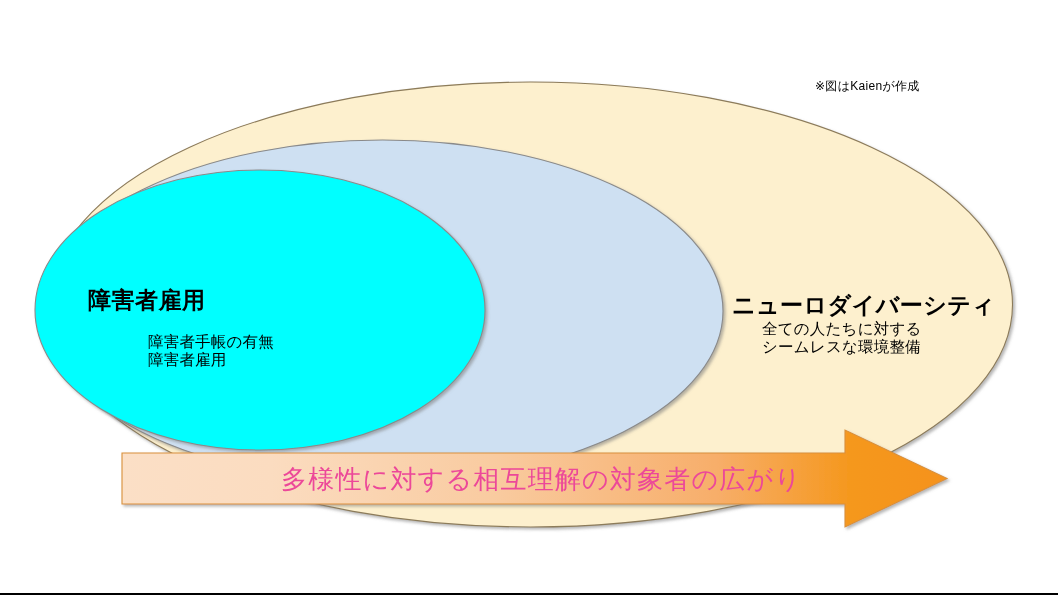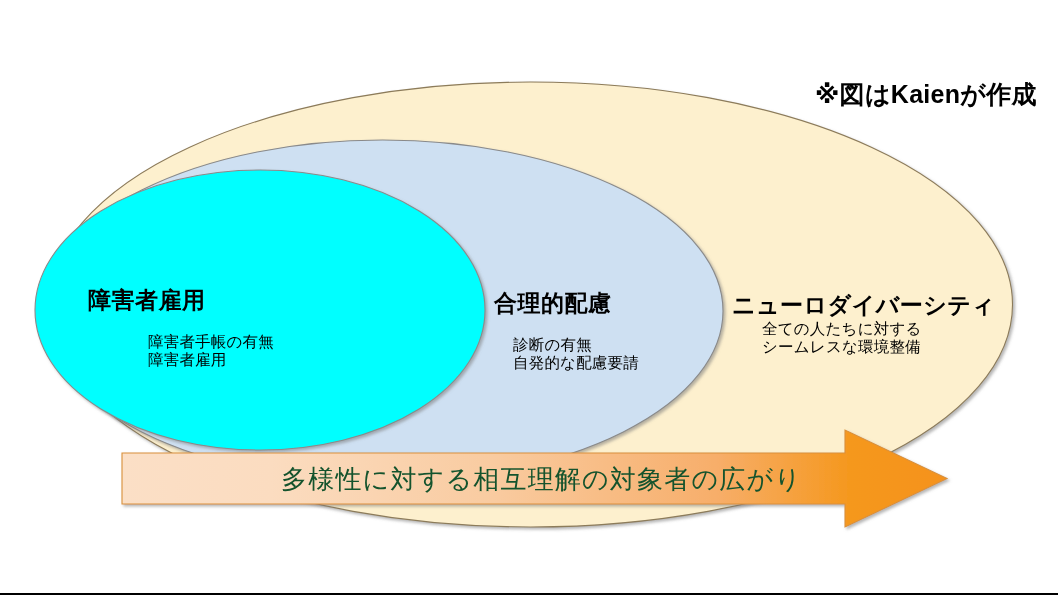--- a/index.html
+++ b/index.html
@@ -39,29 +39,29 @@
     font-size: 23px;
     font-weight: bold;
     letter-spacing: 0.5px;
   }
   .ellipse-sub {
     font-size: 15.5px;
     font-weight: normal;
     letter-spacing: 0.2px;
   }
   .note-text {
-    font-size: 25px;
-    font-weight: bold;
+    font-size: 12px;
+    font-weight: normal;
     letter-spacing: 0.3px;
   }
   .arrow-text {
     font-size: 26px;
     font-weight: normal;
     letter-spacing: 1.2px;
-    color: #14532d;
+    color: #ec4899;
   }
 
   
   #inner-title   { left: 88px;  top: 287px; }
   #inner-sub     { left: 112px; top: 333px; margin-left: 36px; }
   #middle-title  { left: 494px; top: 290px; }
   #middle-sub    { left: 513px; top: 336px; }
   #outer-title   { left: 732px; top: 292px; }
   #outer-sub     { left: 762px; top: 320px; }
   #note          { left: 815px; top: 80px;  }
@@ -106,23 +106,20 @@
 
     <ellipse cx="260" cy="310" rx="225" ry="140" fill="#00FFFF" stroke="#8A8A8A" stroke-width="1.1" filter="url(#softShadow)"></ellipse>
 
     <path d="M 122 453 L 845 453 L 845 430 L 947 478.5 L 845 527 L 845 504 L 122 504 Z" fill="url(#arrowGrad)" stroke="#D9903A" stroke-width="1.1" filter="url(#softShadow)"></path>
   </svg>
 
   <div class="txt ellipse-title" id="inner-title">障害者雇用</div>
   <div class="txt ellipse-sub" id="inner-sub">障害者手帳の有無
 障害者雇用</div>
 
-  <div class="txt ellipse-title" id="middle-title">合理的配慮</div>
-  <div class="txt ellipse-sub" id="middle-sub">診断の有無
-自発的な配慮要請</div>
 
   <div class="txt ellipse-title" id="outer-title">ニューロダイバーシティ</div>
   <div class="txt ellipse-sub" id="outer-sub">全ての人たちに対する
 シームレスな環境整備</div>
 
   <div class="txt arrow-text" id="arrow-label">多様性に対する相互理解の対象者の広がり</div>
 
   <div class="txt note-text" id="note">※図はKaienが作成</div>
 
   <div class="bottom-rule"></div>

